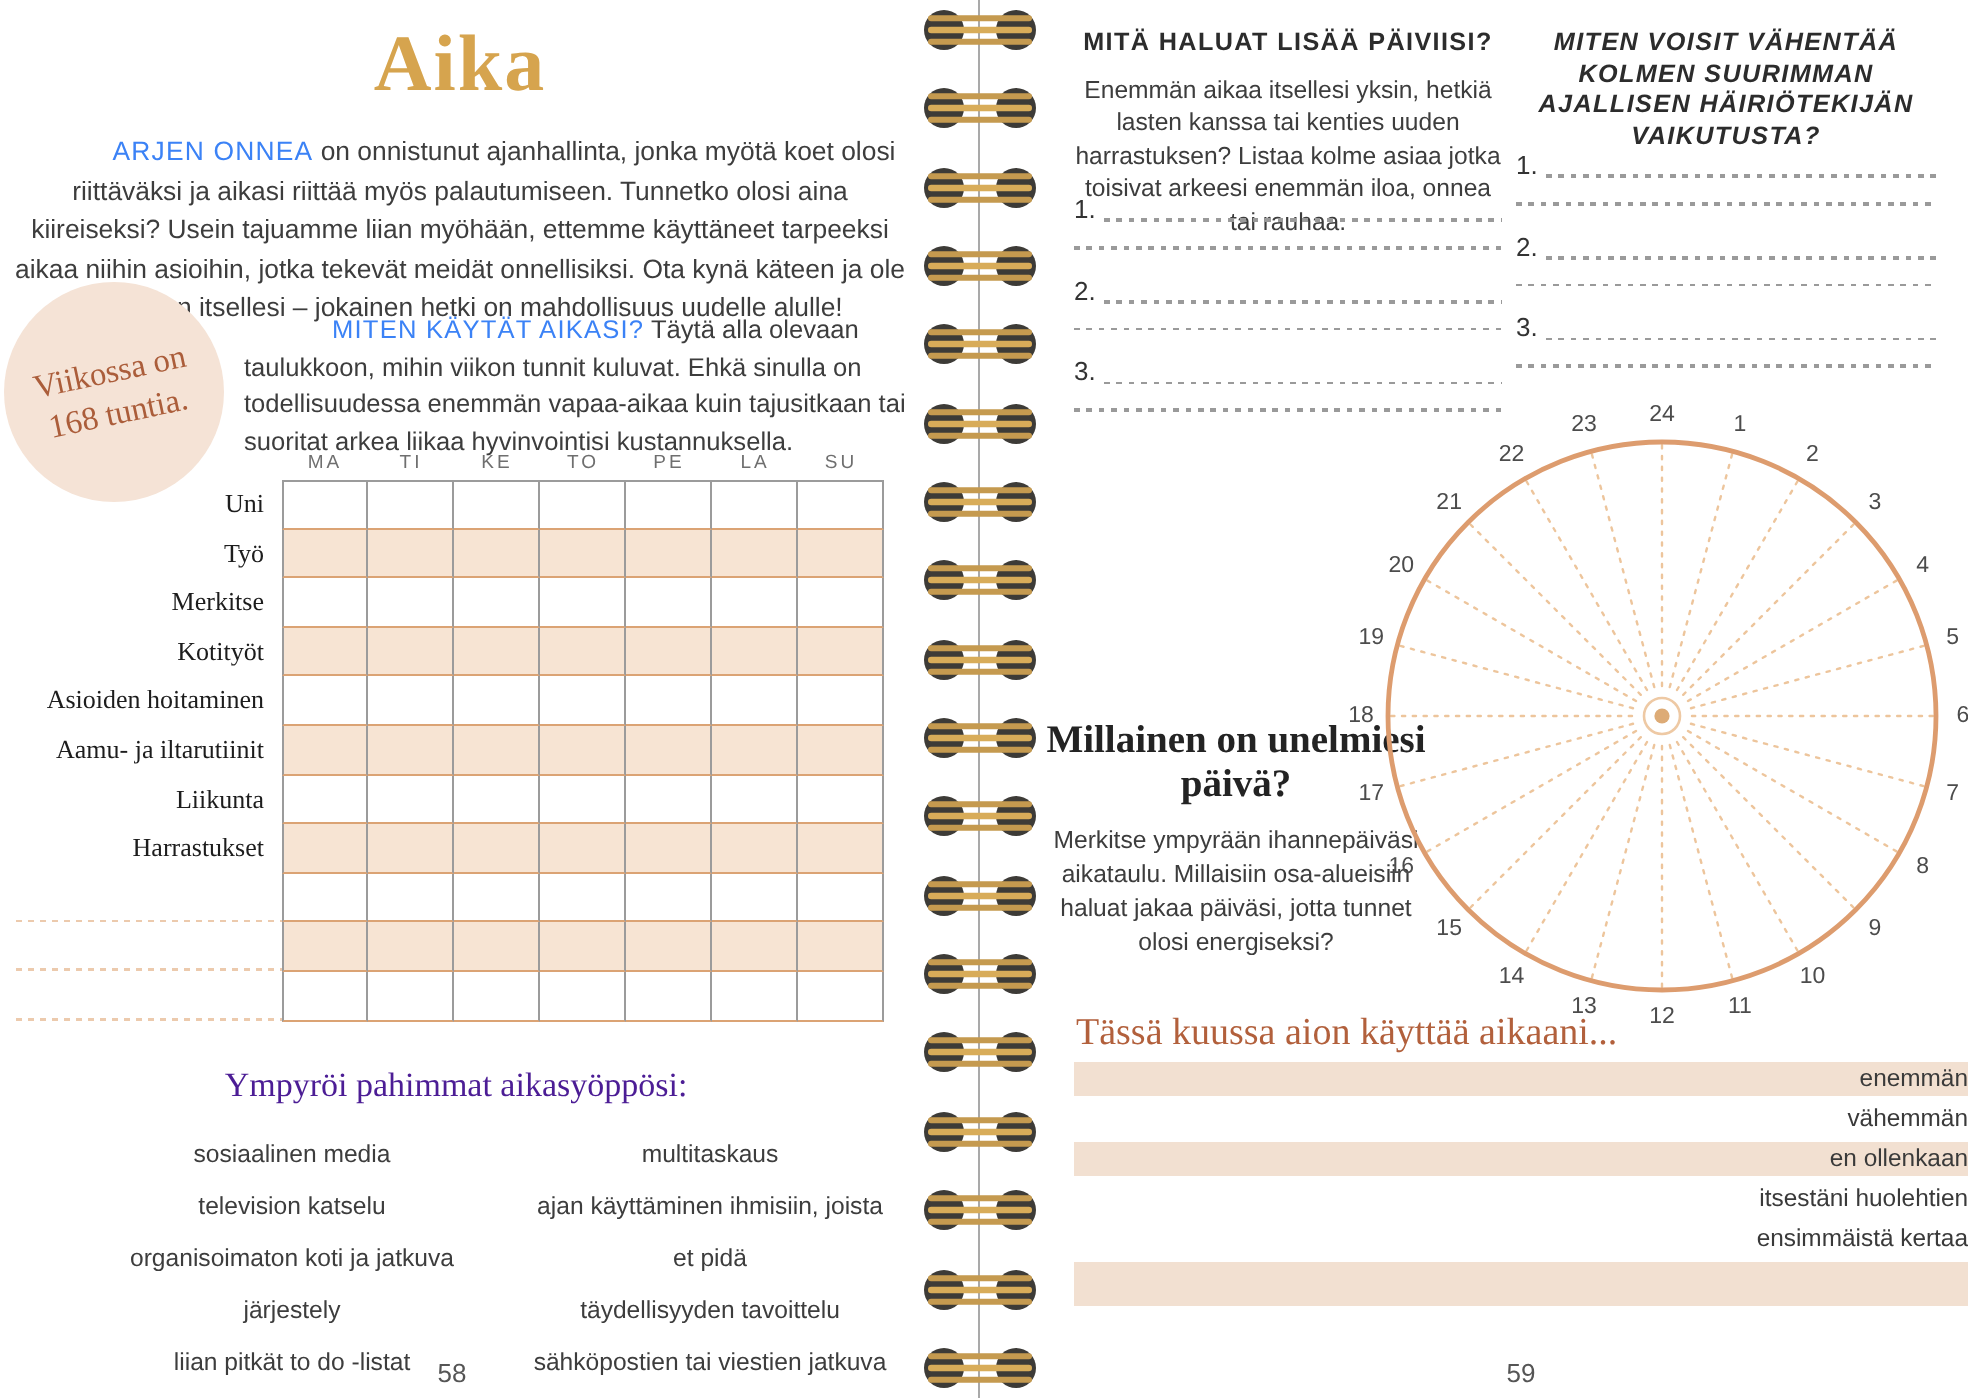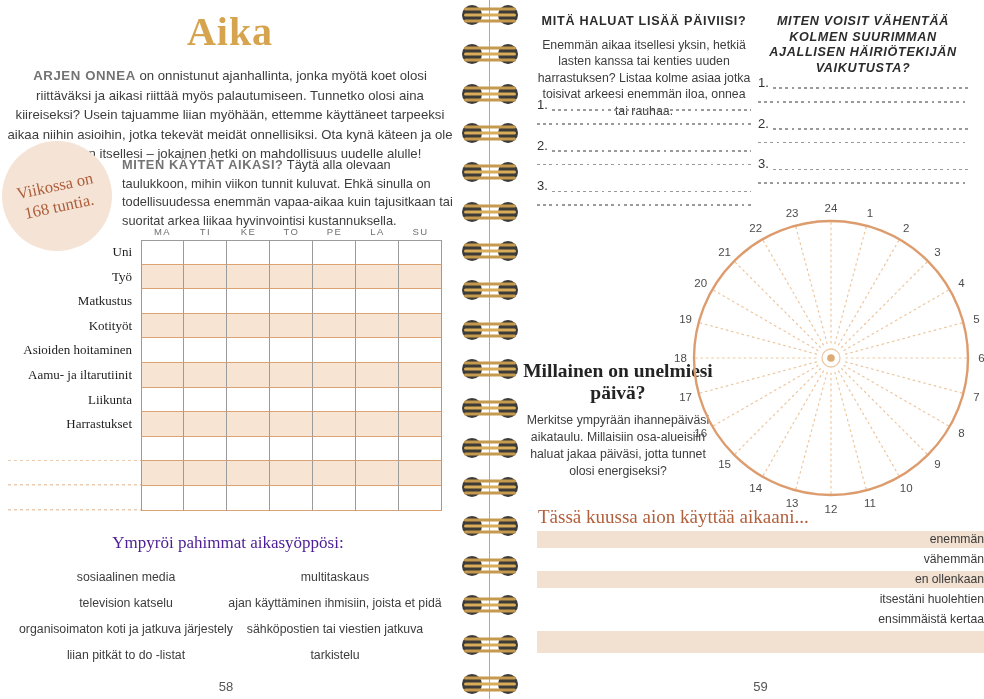--- a/index.html
+++ b/index.html
@@ -16,21 +16,21 @@
   
   .book-title{
     position:absolute;left:0;top:8px;width:460px;text-align:center;
     font-family:"Liberation Serif","DejaVu Serif",serif;
     font-size:40px;font-weight:700;color:#d6a44e;letter-spacing:1px;
   }
   .intro{
     position:absolute;left:6px;top:66px;width:448px;text-align:center;
     font-size:13.2px;line-height:19.5px;color:#3d3d3d;
   }
-  .lead{font-weight:700;color:#737373;letter-spacing:.6px;}
+  .lead{font-weight:400;color:#3b82f6;letter-spacing:.6px;margin-left:44px;}
   .badge{
     position:absolute;left:2px;top:141px;width:110px;height:110px;border-radius:50%;
     background:#f5e3d6;display:flex;align-items:center;justify-content:center;text-align:center;
   }
   .badge-text{
     transform:rotate(-12deg);
     font-family:"Liberation Serif","DejaVu Serif",serif;
     font-size:16.5px;line-height:21px;color:#ab5d3a;width:100px;
   }
   .how{
@@ -67,21 +67,21 @@
   .tt-cell.peach{background:#f7e4d3;}
 
   .eaters-heading{
     position:absolute;left:0;top:533px;width:456px;text-align:center;
     font-family:"Liberation Serif","DejaVu Serif",serif;
     font-size:17px;color:#4c1d95;
   }
   .eaters-col{position:absolute;top:564px;text-align:center;font-size:12.3px;color:#3d3d3d;}
   .eaters-col.left{left:0;width:252px;}
   .eaters-col.right{left:222px;width:226px;}
-  .eaters-col div{line-height:26px;}
+  .eaters-col div{line-height:26px;margin-left:40px;}
 
   .page-num{
     position:absolute;top:679px;font-size:13px;color:#555;text-align:center;
   }
   #page-num-left{left:0;width:452px;}
   #page-num-right{left:45px;width:447px;}
 
   
   .seam{position:absolute;left:489px;top:0;width:1px;height:699px;background:#a9a9a9;}
   .spiral{
@@ -172,21 +172,21 @@
       <div class="tt-cell first-row"></div>
       <div class="tt-cell first-row"></div>
       <div class="tt-label">Työ</div>
       <div class="tt-cell peach first-col"></div>
       <div class="tt-cell peach"></div>
       <div class="tt-cell peach"></div>
       <div class="tt-cell peach"></div>
       <div class="tt-cell peach"></div>
       <div class="tt-cell peach"></div>
       <div class="tt-cell peach"></div>
-      <div class="tt-label">Matkustus</div>
+      <div class="tt-label">Merkitse</div>
       <div class="tt-cell first-col"></div>
       <div class="tt-cell"></div>
       <div class="tt-cell"></div>
       <div class="tt-cell"></div>
       <div class="tt-cell"></div>
       <div class="tt-cell"></div>
       <div class="tt-cell"></div>
       <div class="tt-label">Kotityöt</div>
       <div class="tt-cell peach first-col"></div>
       <div class="tt-cell peach"></div>
@@ -256,20 +256,21 @@
   <div class="eaters-heading">Ympyröi pahimmat aikasyöppösi:</div>
   <div class="eaters-col left" id="eaters-left">
       <div>sosiaalinen media</div>
       <div>television katselu</div>
       <div>organisoimaton koti ja jatkuva järjestely</div>
       <div>liian pitkät to do -listat</div>
     </div>
   <div class="eaters-col right" id="eaters-right">
       <div>multitaskaus</div>
       <div>ajan käyttäminen ihmisiin, joista et pidä</div>
+      <div>täydellisyyden tavoittelu</div>
       <div>sähköpostien tai viestien jatkuva tarkistelu</div>
     </div>
 
   <div class="page-num" id="page-num-left">58</div>
 </div>
 
 <div class="seam"></div>
 <div class="spiral" id="spiral">
     <div class="coil"><svg width="58" height="22" viewBox="0 0 58 22">
         <circle cx="11" cy="11" r="10" fill="#3d3b37"></circle>

